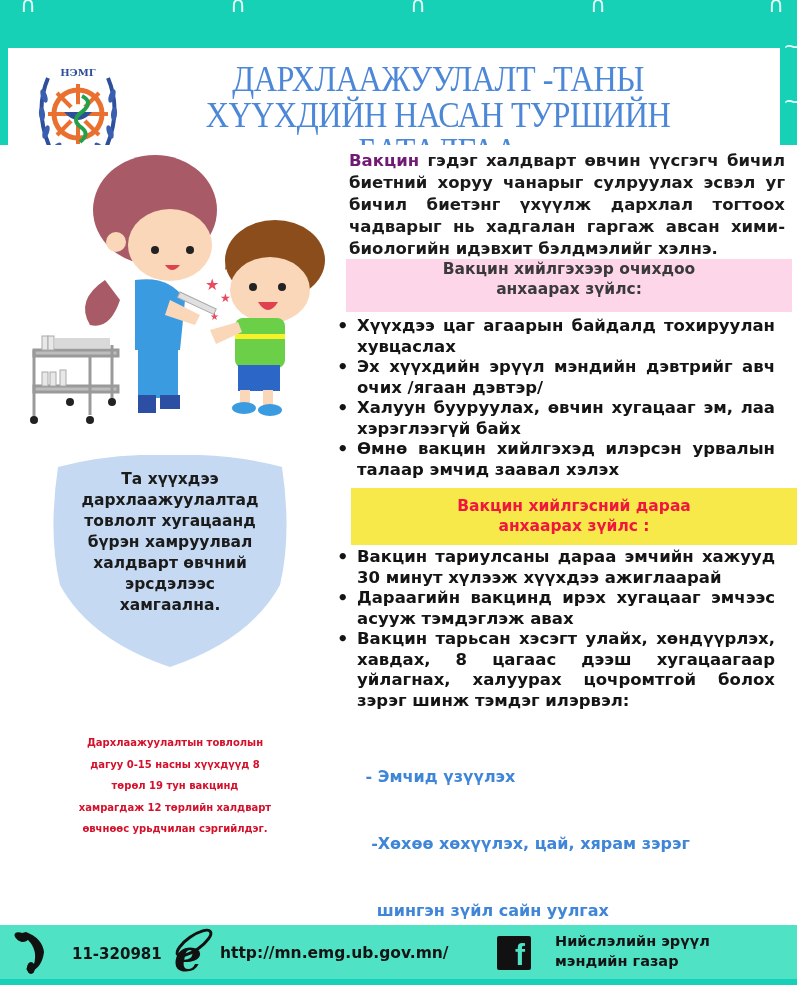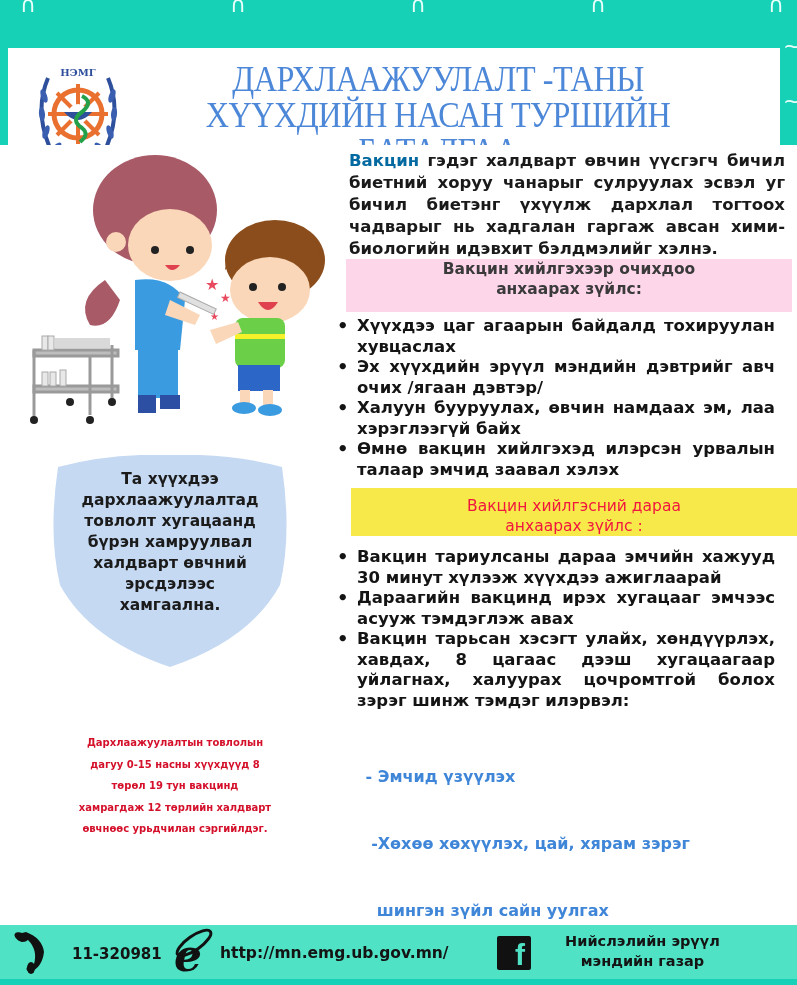--- a/index.html
+++ b/index.html
@@ -25,28 +25,28 @@
     font-weight: bold; font-size: 15.5px; line-height: 21px; color: #1b1b1b; }
   .shield-text span { display: block; }
 
   
   .red-note { position: absolute; left: 20px; top: 732px; width: 310px; text-align: center; color: #d4102a; font-weight: bold;
     font-size: 10px; line-height: 21.5px; }
   .red-note span { display: block; }
 
   
   .intro { position: absolute; left: 349px; top: 150px; width: 436px; font-weight: bold; font-size: 16.5px; line-height: 22px; text-align: justify; color: #1a1a1a; }
-  .intro .kw { color: #0369a1; }
+  .intro .kw { color: #701a75; }
 
   .box-pink { position: absolute; left: 346px; top: 259px; width: 446px; height: 53px; background: #fdd6ea; text-align: center;
     font-weight: bold; font-size: 15.5px; line-height: 20px; color: #3a3a3a; }
   .box-pink span, .box-yellow span { display: block; }
 
-  .box-yellow { position: absolute; left: 351px; top: 488px; width: 446px; height: 48px; background: #f7e94a; text-align: center;
-    font-weight: normal; font-size: 15.5px; line-height: 20px; color: #f0163f; padding-top: 8px; }
+  .box-yellow { position: absolute; left: 351px; top: 488px; width: 446px; height: 57px; background: #f7e94a; text-align: center;
+    font-weight: bold; font-size: 15.5px; line-height: 20px; color: #f0163f; padding-top: 8px; }
 
   ul.bullets { position: absolute; list-style: none; }
   ul.bullets li { position: relative; padding-left: 20px; font-weight: bold; font-size: 16.5px; line-height: 20.5px; text-align: justify; color: #141414; }
   ul.bullets li::before { content: "\2022"; position: absolute; left: 0; top: 0; font-size: 18px; }
   .list-before { left: 337px; top: 316px; width: 438px; }
   .list-after { left: 337px; top: 547px; width: 438px; }
 
   .blue-advice { position: absolute; left: 360px; top: 722px; width: 420px; color: #3f86d8; font-weight: bold; font-size: 16px; line-height: 22.2px; white-space: pre; }
   .blue-advice span { display: block; }
 
@@ -54,21 +54,21 @@
   .footer { position: absolute; left: 0; top: 925px; width: 797px; height: 60px; background: #4fe2c4; }
   .footer-strip { position: absolute; left: 0; bottom: 0; width: 797px; height: 6px; background: #17d0b8; }
   .f-item { position: absolute; display: flex; align-items: center; font-weight: bold; color: #141414; }
   .f-phone { left: 12px; top: 7px; height: 44px; }
   .f-phone-text { font-size: 15px; margin-left: 24px; }
   .f-web { left: 170px; top: 5px; height: 46px; }
   .f-web-text { font-size: 15.5px; margin-left: 6px; }
   .f-fb { left: 497px; top: 8px; height: 40px; }
   .fb-box { width: 34px; height: 34px; background: #111; border-radius: 2px; color: #4fe2c4; font-weight: bold; font-size: 30px;
     display: flex; align-items: flex-end; justify-content: flex-end; padding-right: 6px; line-height: 30px; font-family: "Liberation Sans", sans-serif; }
-  .f-org { position: absolute; left: 555px; top: 6px; width: 175px; text-align: center; font-weight: bold; font-size: 14.5px; line-height: 20px; color: #141414; }
+  .f-org { position: absolute; left: 555px; top: 6px; width: 175px; text-align: left; font-weight: bold; font-size: 14.5px; line-height: 20px; color: #141414; }
   .f-org span { display: block; }
 </style>
 </head>
 <body>
 
 <div class="header-band">
   <span class="squiggle" style="left:20px;top:-6px">∩</span>
   <span class="squiggle" style="left:230px;top:-6px">∩</span>
   <span class="squiggle" style="left:410px;top:-6px">∩</span>
   <span class="squiggle" style="left:590px;top:-6px">∩</span>
@@ -215,21 +215,21 @@
 
 <p class="intro"><span class="kw">Вакцин</span><span> гэдэг халдварт өвчин үүсгэгч бичил биетний хоруу чанарыг сулруулах эсвэл уг бичил биетэнг үхүүлж дархлал тогтоох чадварыг нь хадгалан гаргаж авсан хими-биологийн идэвхит бэлдмэлийг хэлнэ.</span></p>
 
 <div class="box-pink">
   <span>Вакцин хийлгэхээр очихдоо</span>
   <span>анхаарах зүйлс:</span>
 </div>
 <ul class="bullets list-before">
   <li>Хүүхдээ цаг агаарын байдалд тохируулан хувцаслах</li>
   <li>Эх хүүхдийн эрүүл мэндийн дэвтрийг авч очих /ягаан дэвтэр/</li>
-  <li>Халуун бууруулах, өвчин намдаах эм, лаа хэрэглээгүй байх</li>
+  <li>Халуун бууруулах, өвчин хугацааг эм, лаа хэрэглээгүй байх</li>
   <li>Өмнө вакцин хийлгэхэд илэрсэн урвалын талаар эмчид заавал хэлэх</li>
 </ul>
 
 <div class="box-yellow">
   <span>Вакцин хийлгэсний дараа</span>
   <span>анхаарах зүйлс :</span>
 </div>
 <ul class="bullets list-after">
   <li>Вакцин тариулсаны дараа эмчийн хажууд 30 минут хүлээж хүүхдээ ажиглаарай</li>
   <li>Дараагийн вакцинд ирэх хугацааг эмчээс асууж тэмдэглэж авах</li>

